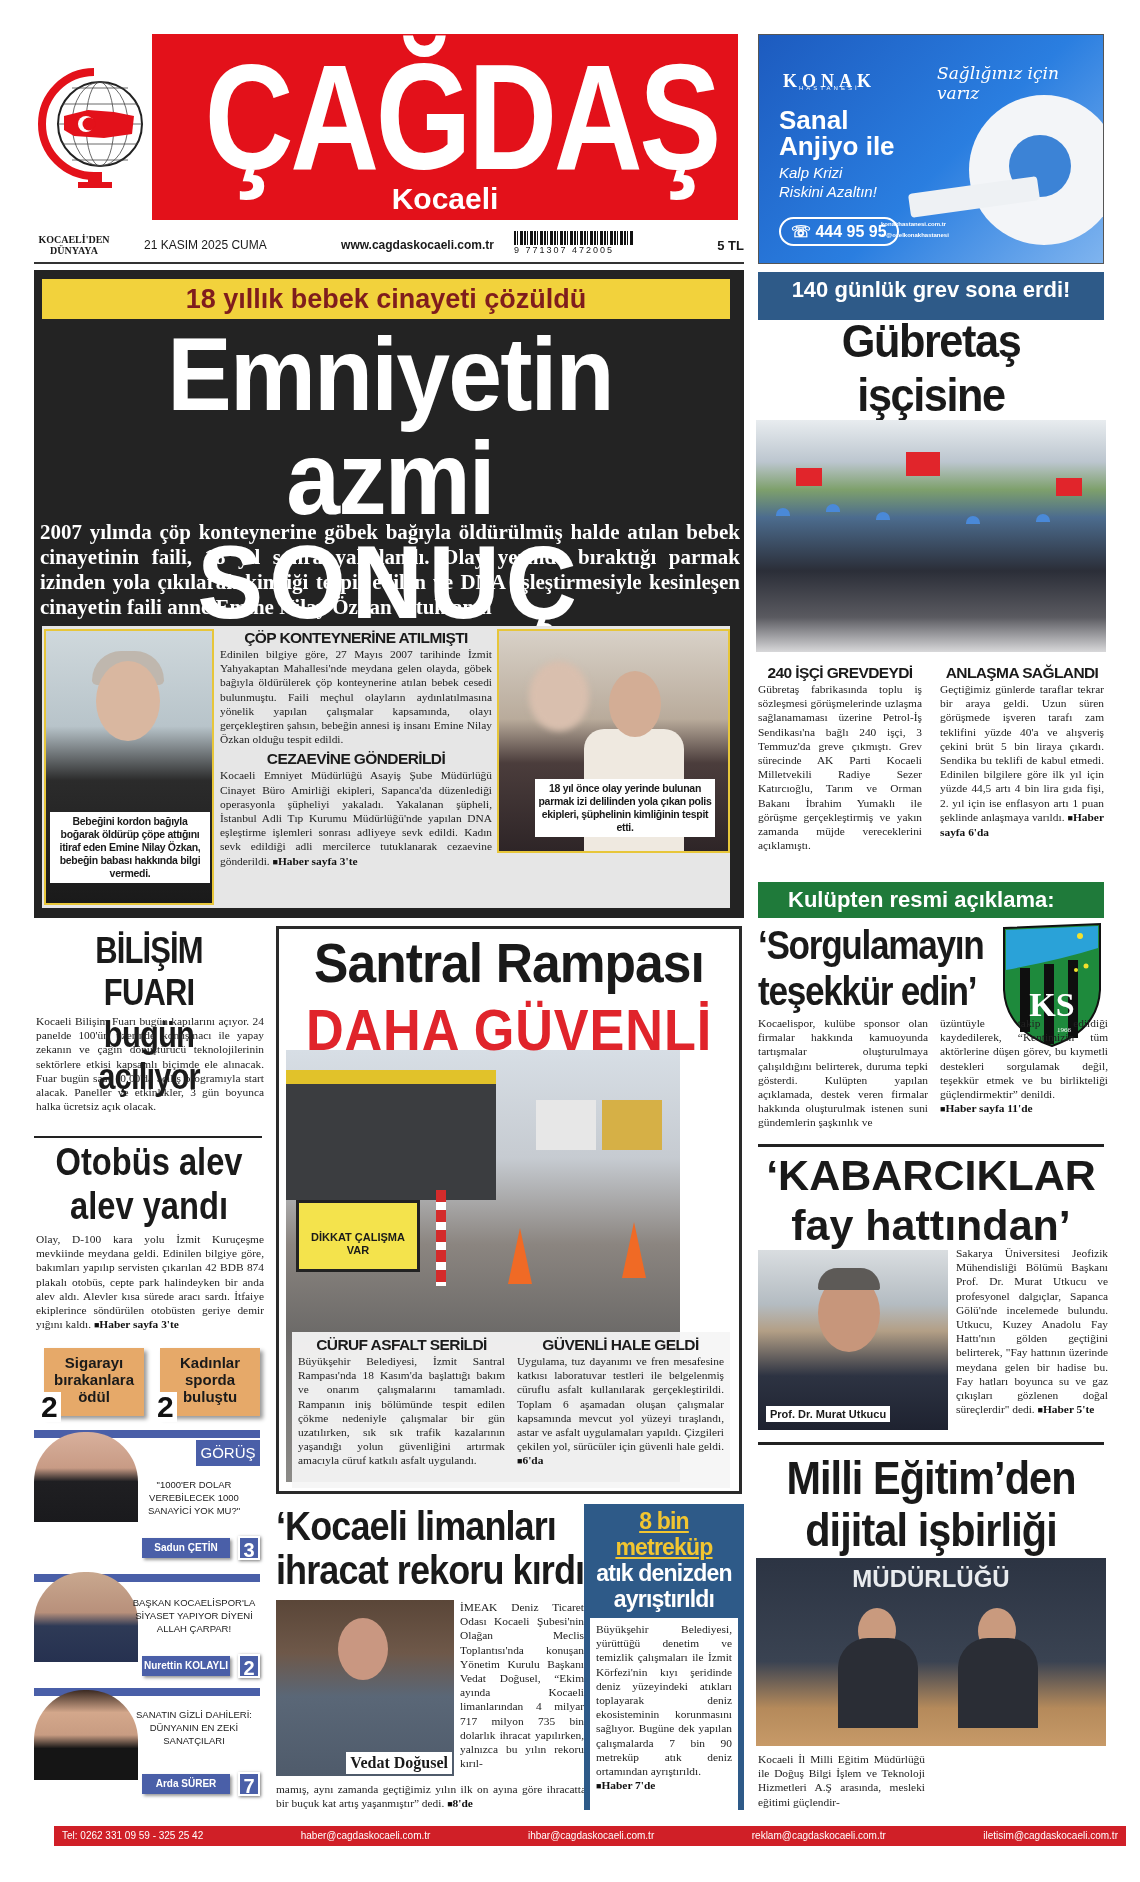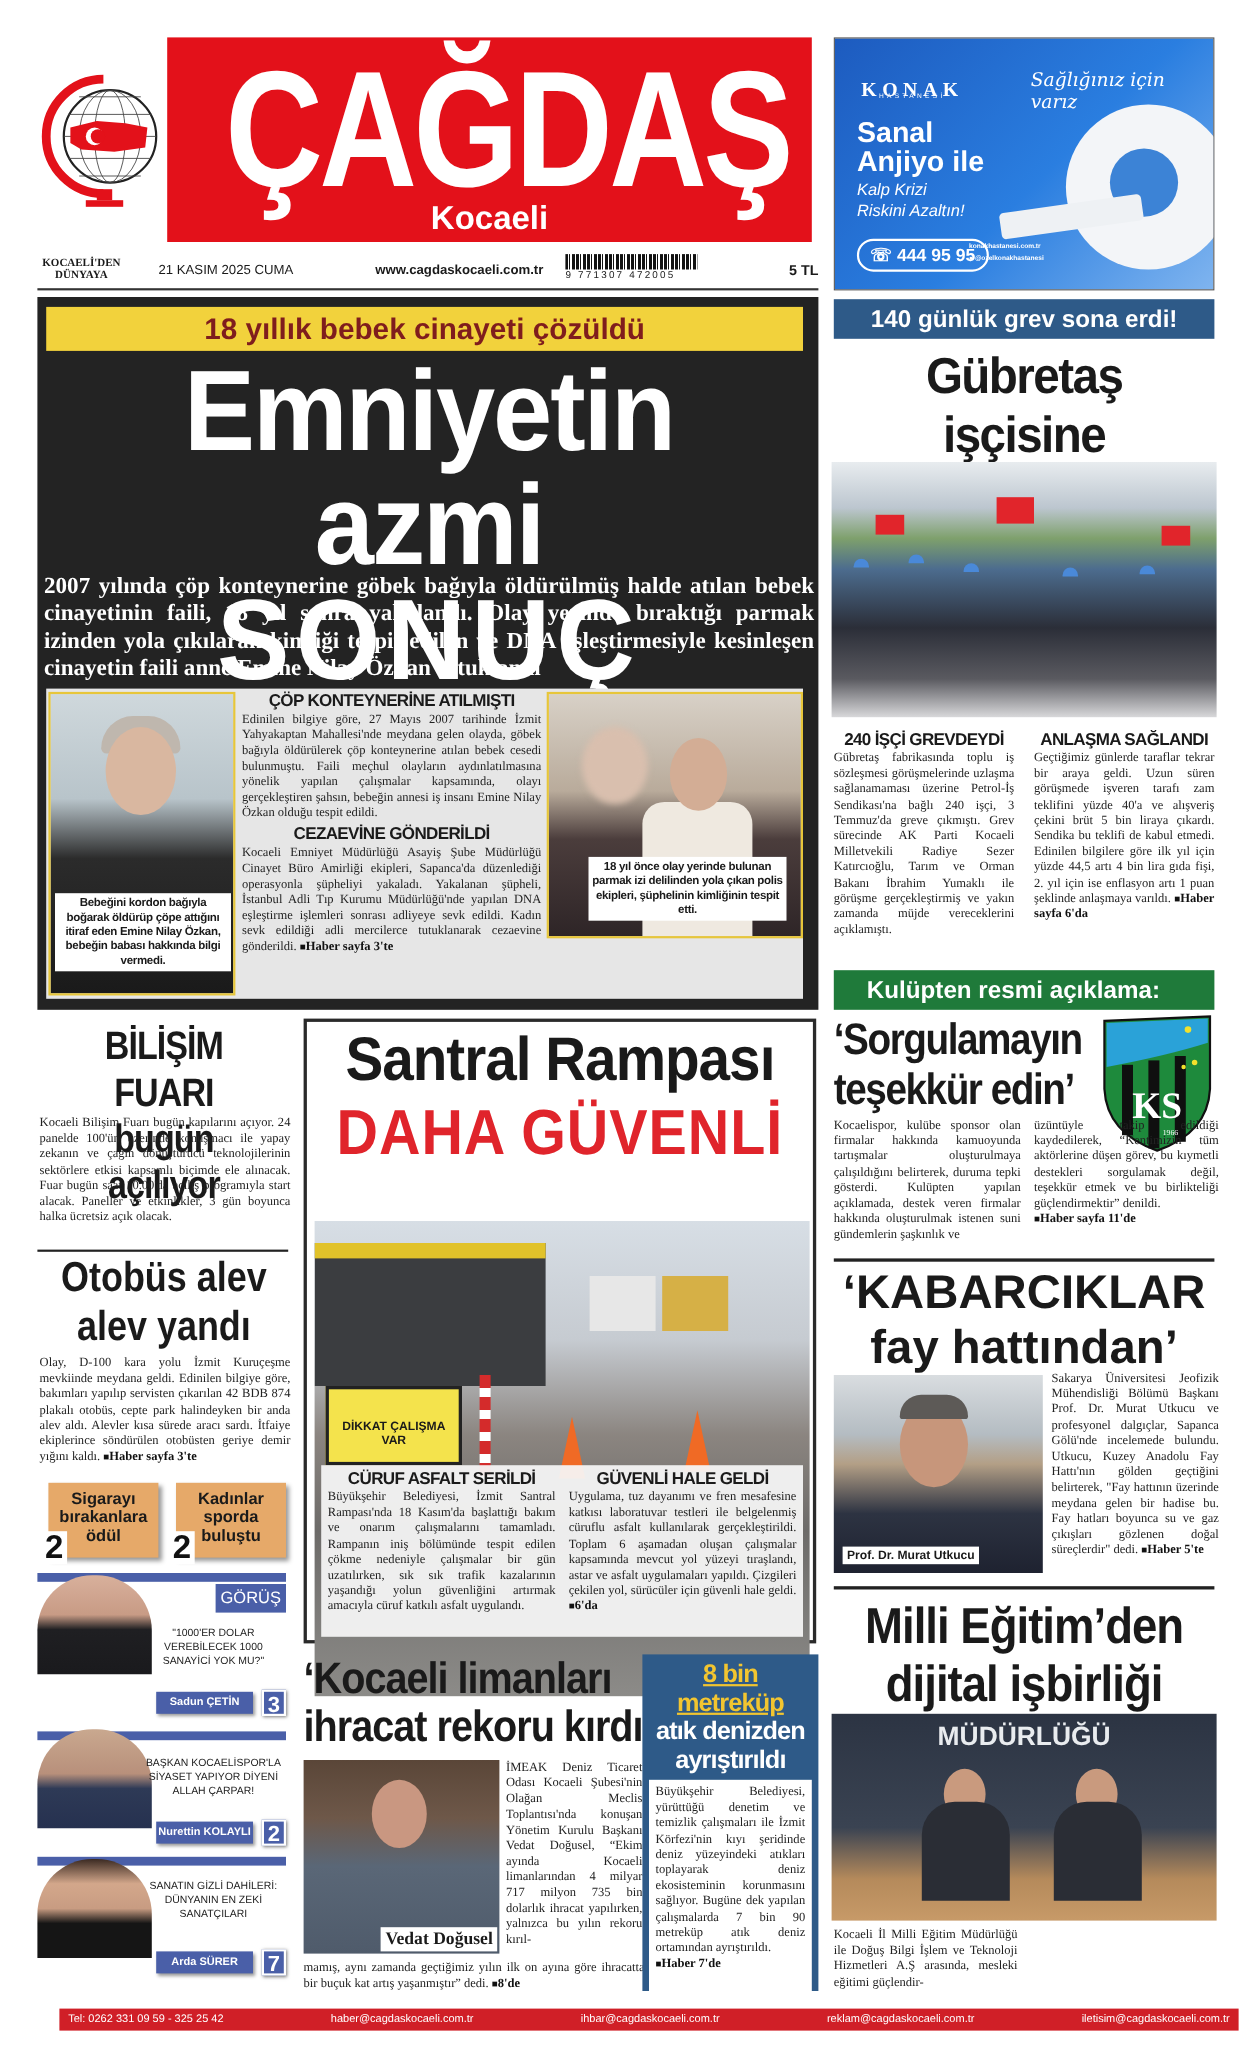--- a/index.html
+++ b/index.html
@@ -50,21 +50,21 @@
   .photo-woman .cap { position: absolute; left: 4px; bottom: 20px; width: 160px; background: #fff; font-family: "Liberation Sans", sans-serif; font-weight: bold; font-size: 10.5px; line-height: 13px; text-align: center; padding: 3px 2px; letter-spacing: -0.3px; }
   .mid-col { left: 220px; top: 629px; width: 272px; }
   .sub-head { font-family: "Liberation Sans", sans-serif; font-weight: bold; font-size: 15.5px; text-align: center; letter-spacing: -0.6px; color: #1a1a1a; }
   .photo-arrest { left: 497px; top: 629px; width: 233px; height: 224px; border: 2px solid #e7c63a; background: linear-gradient(180deg, #d8d1c7 0%, #b9ab9b 40%, #4b3d3c 60%, #2e2527 100%); overflow: hidden; }
   .photo-arrest .p1 { position: absolute; left: 30px; top: 30px; width: 60px; height: 70px; border-radius: 50%; background: #d9bfae; filter: blur(3px); }
   .photo-arrest .p2 { position: absolute; left: 110px; top: 40px; width: 52px; height: 66px; border-radius: 50%; background: #d3ad95; }
   .photo-arrest .coat { position: absolute; left: 85px; top: 98px; width: 100px; height: 150px; background: #efe9e0; border-radius: 20px 20px 0 0; }
   .photo-arrest .cap { position: absolute; left: 36px; bottom: 14px; width: 180px; background: #fff; font-family: "Liberation Sans", sans-serif; font-weight: bold; font-size: 10.5px; line-height: 13px; text-align: center; padding: 3px 2px; letter-spacing: -0.3px; }
 
   
-  .blue-kicker { left: 758px; top: 272px; width: 346px; height: 36px; background: #2e5a88; color: #fff; text-align: center; font-family: "Liberation Sans", sans-serif; font-weight: bold; font-size: 22px; line-height: 36px; }
+  .blue-kicker { left: 758px; top: 272px; width: 346px; height: 48px; background: #2e5a88; color: #fff; text-align: center; font-family: "Liberation Sans", sans-serif; font-weight: bold; font-size: 22px; line-height: 36px; }
   .gub-head { left: 758px; top: 314px; width: 346px; text-align: center; font-family: "Liberation Sans", sans-serif; font-weight: bold; font-size: 46px; line-height: 54px; letter-spacing: -1.5px; transform: scaleX(0.94); }
   .gub-photo { left: 756px; top: 420px; width: 350px; height: 232px; background: linear-gradient(180deg, #e8ecef 0%, #bcc6cf 18%, #7ea06c 30%, #4c6c8e 42%, #2b2e38 65%, #5a5a60 85%, #d8d8da 100%); overflow: hidden; }
   .gub-photo .flag { position: absolute; width: 26px; height: 18px; background: #e1252b; }
   .gub-photo .cap { position: absolute; width: 14px; height: 8px; border-radius: 7px 7px 0 0; background: #4a89d8; }
   .gub-cols { left: 758px; top: 664px; width: 346px; display: flex; gap: 18px; }
   .gub-cols .col { width: 164px; }
   .green-kicker { left: 758px; top: 882px; width: 346px; height: 36px; background: #1f7a3a; color: #fff; font-family: "Liberation Sans", sans-serif; font-weight: bold; font-size: 22px; line-height: 36px; padding-left: 30px; }
 
   .kulup-head { left: 758px; top: 922px; width: 250px; font-family: "Liberation Sans", sans-serif; font-weight: bold; font-size: 40px; line-height: 46px; letter-spacing: -1.5px; transform: scaleX(0.88); transform-origin: left; white-space: nowrap; }
   .kulup-logo { left: 1000px; top: 920px; width: 104px; height: 128px; }
@@ -97,21 +97,21 @@
 
   .gorus-bar { position: absolute; left: 34px; height: 8px; width: 226px; background: #4a5fa8; }
   .gorus-label { left: 196px; top: 1440px; width: 64px; height: 26px; background: #4a5fa8; color: #fff; font-family: "Liberation Sans", sans-serif; font-size: 15px; line-height: 26px; text-align: center; }
   .col-photo { position: absolute; left: 34px; width: 104px; height: 90px; border-radius: 50px 50px 0 0; }
   .col-q { position: absolute; left: 128px; width: 132px; text-align: center; font-family: "Liberation Sans", sans-serif; font-size: 9.5px; line-height: 13px; color: #222; }
   .col-name { position: absolute; left: 142px; width: 88px; height: 20px; background: #4a5fa8; color: #fff; font-family: "Liberation Sans", sans-serif; font-weight: bold; font-size: 10px; line-height: 20px; text-align: center; box-shadow: 2px 2px 3px #999; }
   .col-page { position: absolute; left: 238px; width: 22px; height: 24px; background: #4a5fa8; color: #fff; font-family: "Liberation Sans", sans-serif; font-weight: bold; font-size: 20px; line-height: 24px; text-align: center; border: 2px solid #fff; box-shadow: 1px 1px 3px #777; }
 
   
   .santral-box { left: 276px; top: 926px; width: 466px; height: 568px; border: 3px solid #2a2a2a; background: #fff; overflow: hidden; }
-  .santral-photo { left: 286px; top: 1110px; width: 450px; height: 432px; background: linear-gradient(180deg, #d7dee5 0%, #c6cbd1 25%, #8b8580 45%, #6d6b69 65%, #8c8b88 100%); overflow: hidden; }
+  .santral-photo { left: 286px; top: 1050px; width: 394px; height: 432px; background: linear-gradient(180deg, #d7dee5 0%, #c6cbd1 25%, #8b8580 45%, #6d6b69 65%, #8c8b88 100%); overflow: hidden; }
   .santral-h1 { left: 280px; top: 932px; width: 458px; text-align: center; font-family: "Liberation Sans", sans-serif; font-weight: bold; font-size: 56px; line-height: 62px; letter-spacing: -1px; transform: scaleX(0.92); }
   .santral-h2 { left: 280px; top: 1000px; width: 458px; text-align: center; font-family: "Liberation Sans", sans-serif; font-weight: bold; font-size: 58px; line-height: 60px; color: #e0242b; letter-spacing: 1px; transform: scaleX(0.9); }
   .santral-photo .paver { position: absolute; left: 0; top: 20px; width: 210px; height: 130px; background: #3b3d40; border-top: 14px solid #e1c22a; }
   .santral-photo .truck { position: absolute; left: 250px; top: 50px; width: 60px; height: 50px; background: #e7e7e7; }
   .santral-photo .sign { position: absolute; left: 10px; top: 150px; width: 124px; height: 72px; background: #f4e34c; border: 3px solid #222; font-family: "Liberation Sans", sans-serif; font-weight: bold; font-size: 11px; text-align: center; padding-top: 28px; line-height: 13px; }
   .santral-photo .cone { position: absolute; width: 0; height: 0; border-left: 12px solid transparent; border-right: 12px solid transparent; border-bottom: 56px solid #f06a25; }
   .santral-cap { left: 292px; top: 1332px; width: 438px; height: 156px; background: rgba(245,245,245,0.94); display: flex; gap: 12px; padding: 4px 6px; }
   .santral-cap .col { width: 210px; }
 
   

